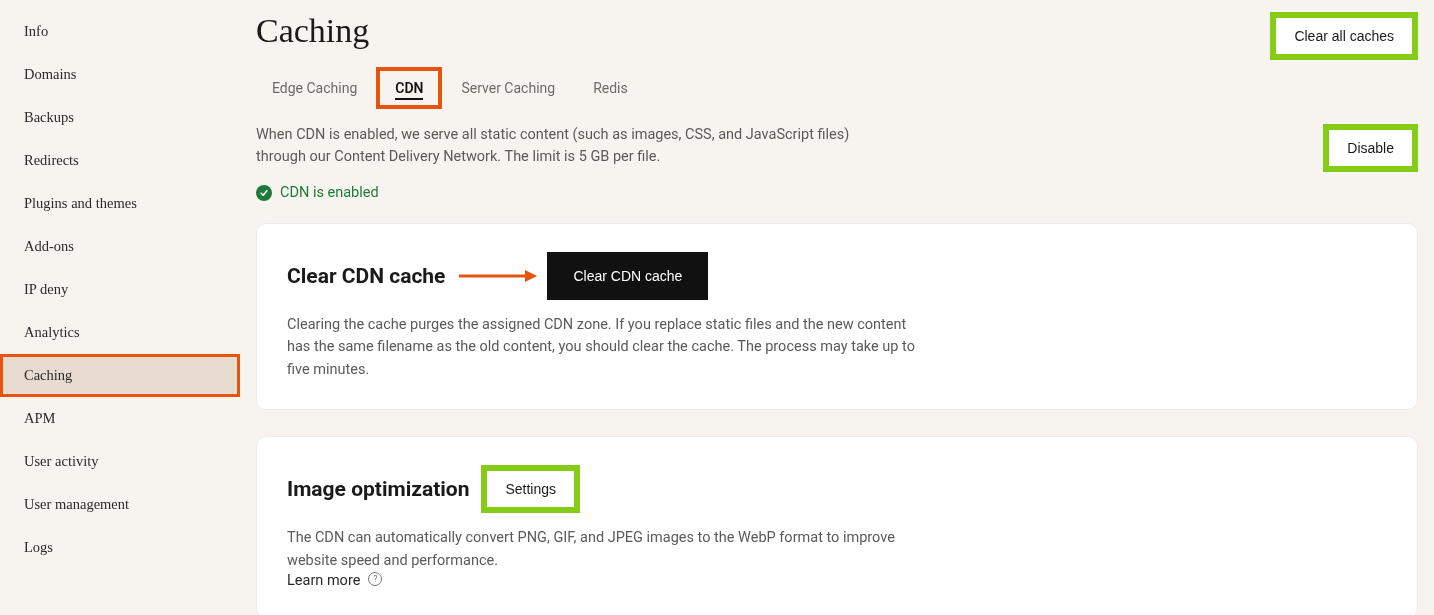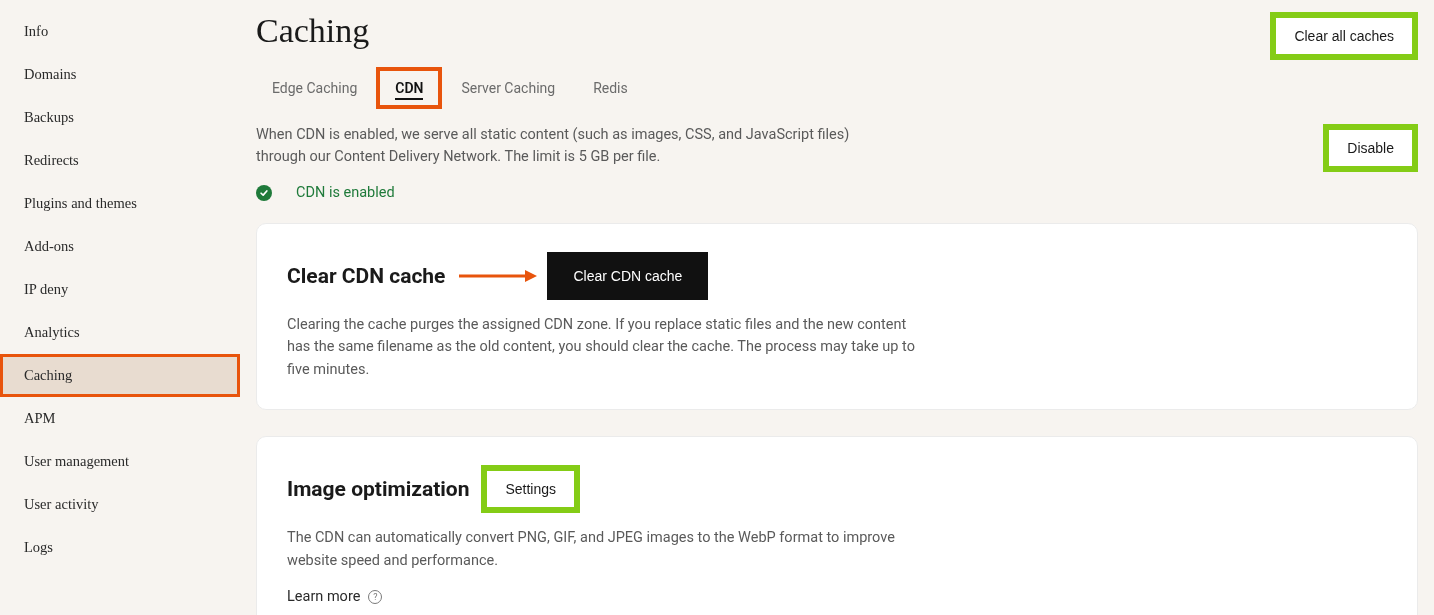--- a/index.html
+++ b/index.html
@@ -103,21 +103,21 @@
     }
     .desc-text {
       font-size: 14.5px;
       color: #5a5a5a;
       line-height: 1.5;
       max-width: 640px;
     }
     .status-row {
       display: flex;
       align-items: center;
-      gap: 24px;
+      gap: 8px;
       margin-bottom: 22px;
     }
     .status-icon-wrap {
       width: 16px;
       height: 16px;
       background: #1f7a3a;
       border-radius: 50%;
       display: flex;
       align-items: center;
       justify-content: center;
@@ -156,23 +156,21 @@
       align-items: center;
       gap: 10px;
     }
     .annot-arrow {
       width: 80px;
       height: 16px;
       flex-shrink: 0;
     }
     .learn-wrap {
       display: flex;
-      align-items: center;
       gap: 8px;
-      margin-top: 16px;
       font-size: 14.5px;
       color: #2a2a2a;
       cursor: pointer;
     }
     .info-icon {
       width: 14px;
       height: 14px;
       border: 1.2px solid #7a7a7a;
       border-radius: 50%;
       display: flex;
@@ -189,22 +187,22 @@
   <div class="sidebar-item"><span>Info</span></div>
   <div class="sidebar-item"><span>Domains</span></div>
   <div class="sidebar-item"><span>Backups</span></div>
   <div class="sidebar-item"><span>Redirects</span></div>
   <div class="sidebar-item"><span>Plugins and themes</span></div>
   <div class="sidebar-item"><span>Add-ons</span></div>
   <div class="sidebar-item"><span>IP deny</span></div>
   <div class="sidebar-item"><span>Analytics</span></div>
   <div class="sidebar-item active highlight"><span>Caching</span></div>
   <div class="sidebar-item"><span>APM</span></div>
+  <div class="sidebar-item"><span>User activity</span></div>
   <div class="sidebar-item"><span>User management</span></div>
-  <div class="sidebar-item"><span>User activity</span></div>
   <div class="sidebar-item"><span>Logs</span></div>
 </nav>
 
 <main class="main">
 
   <div class="header">
     <h1 class="page-title">Caching</h1>
     <button class="btn"><span>Clear all caches</span></button>
   </div>
 

